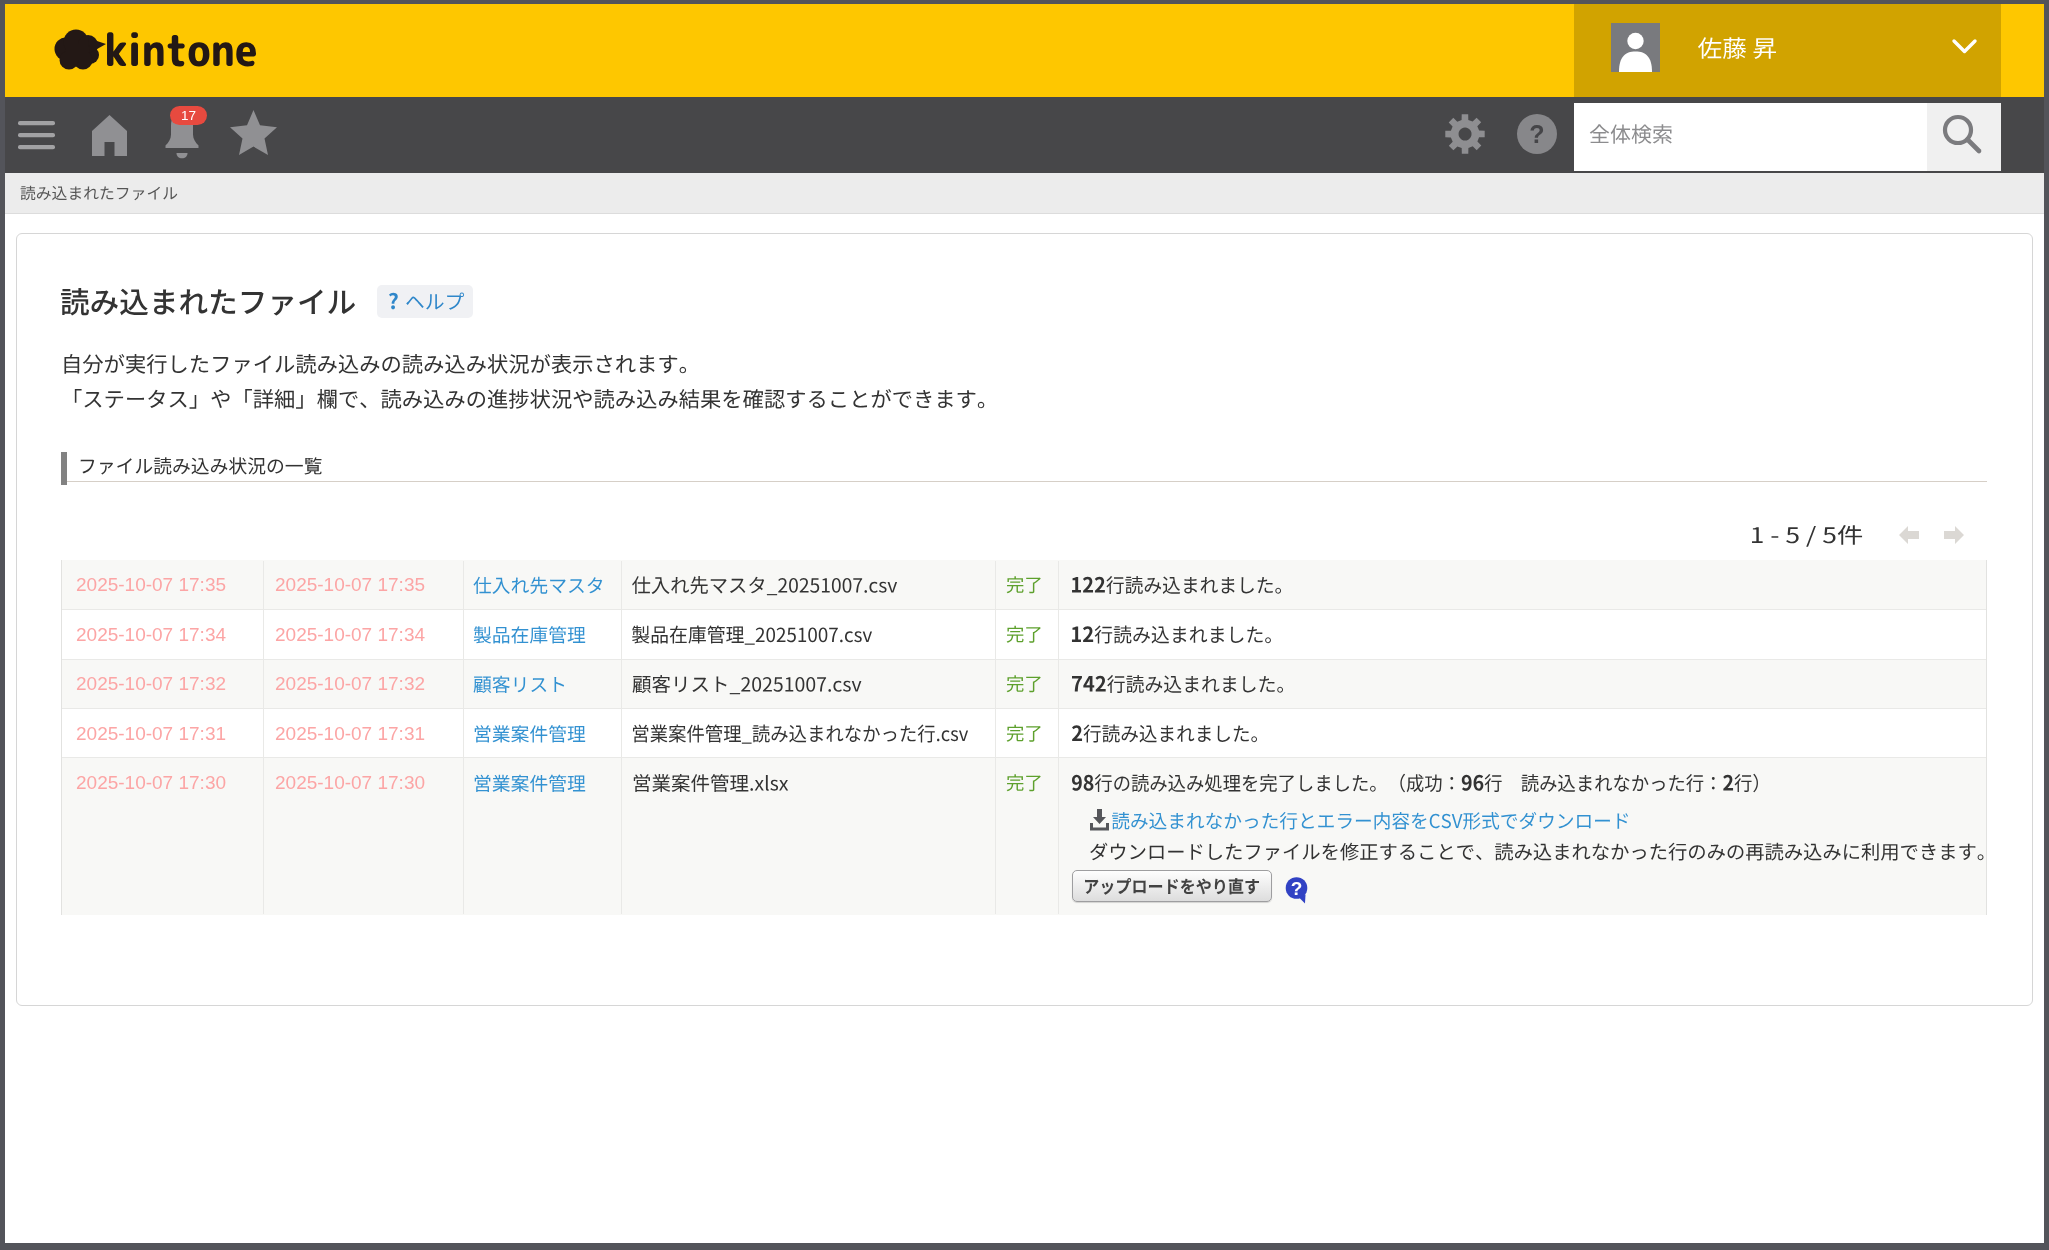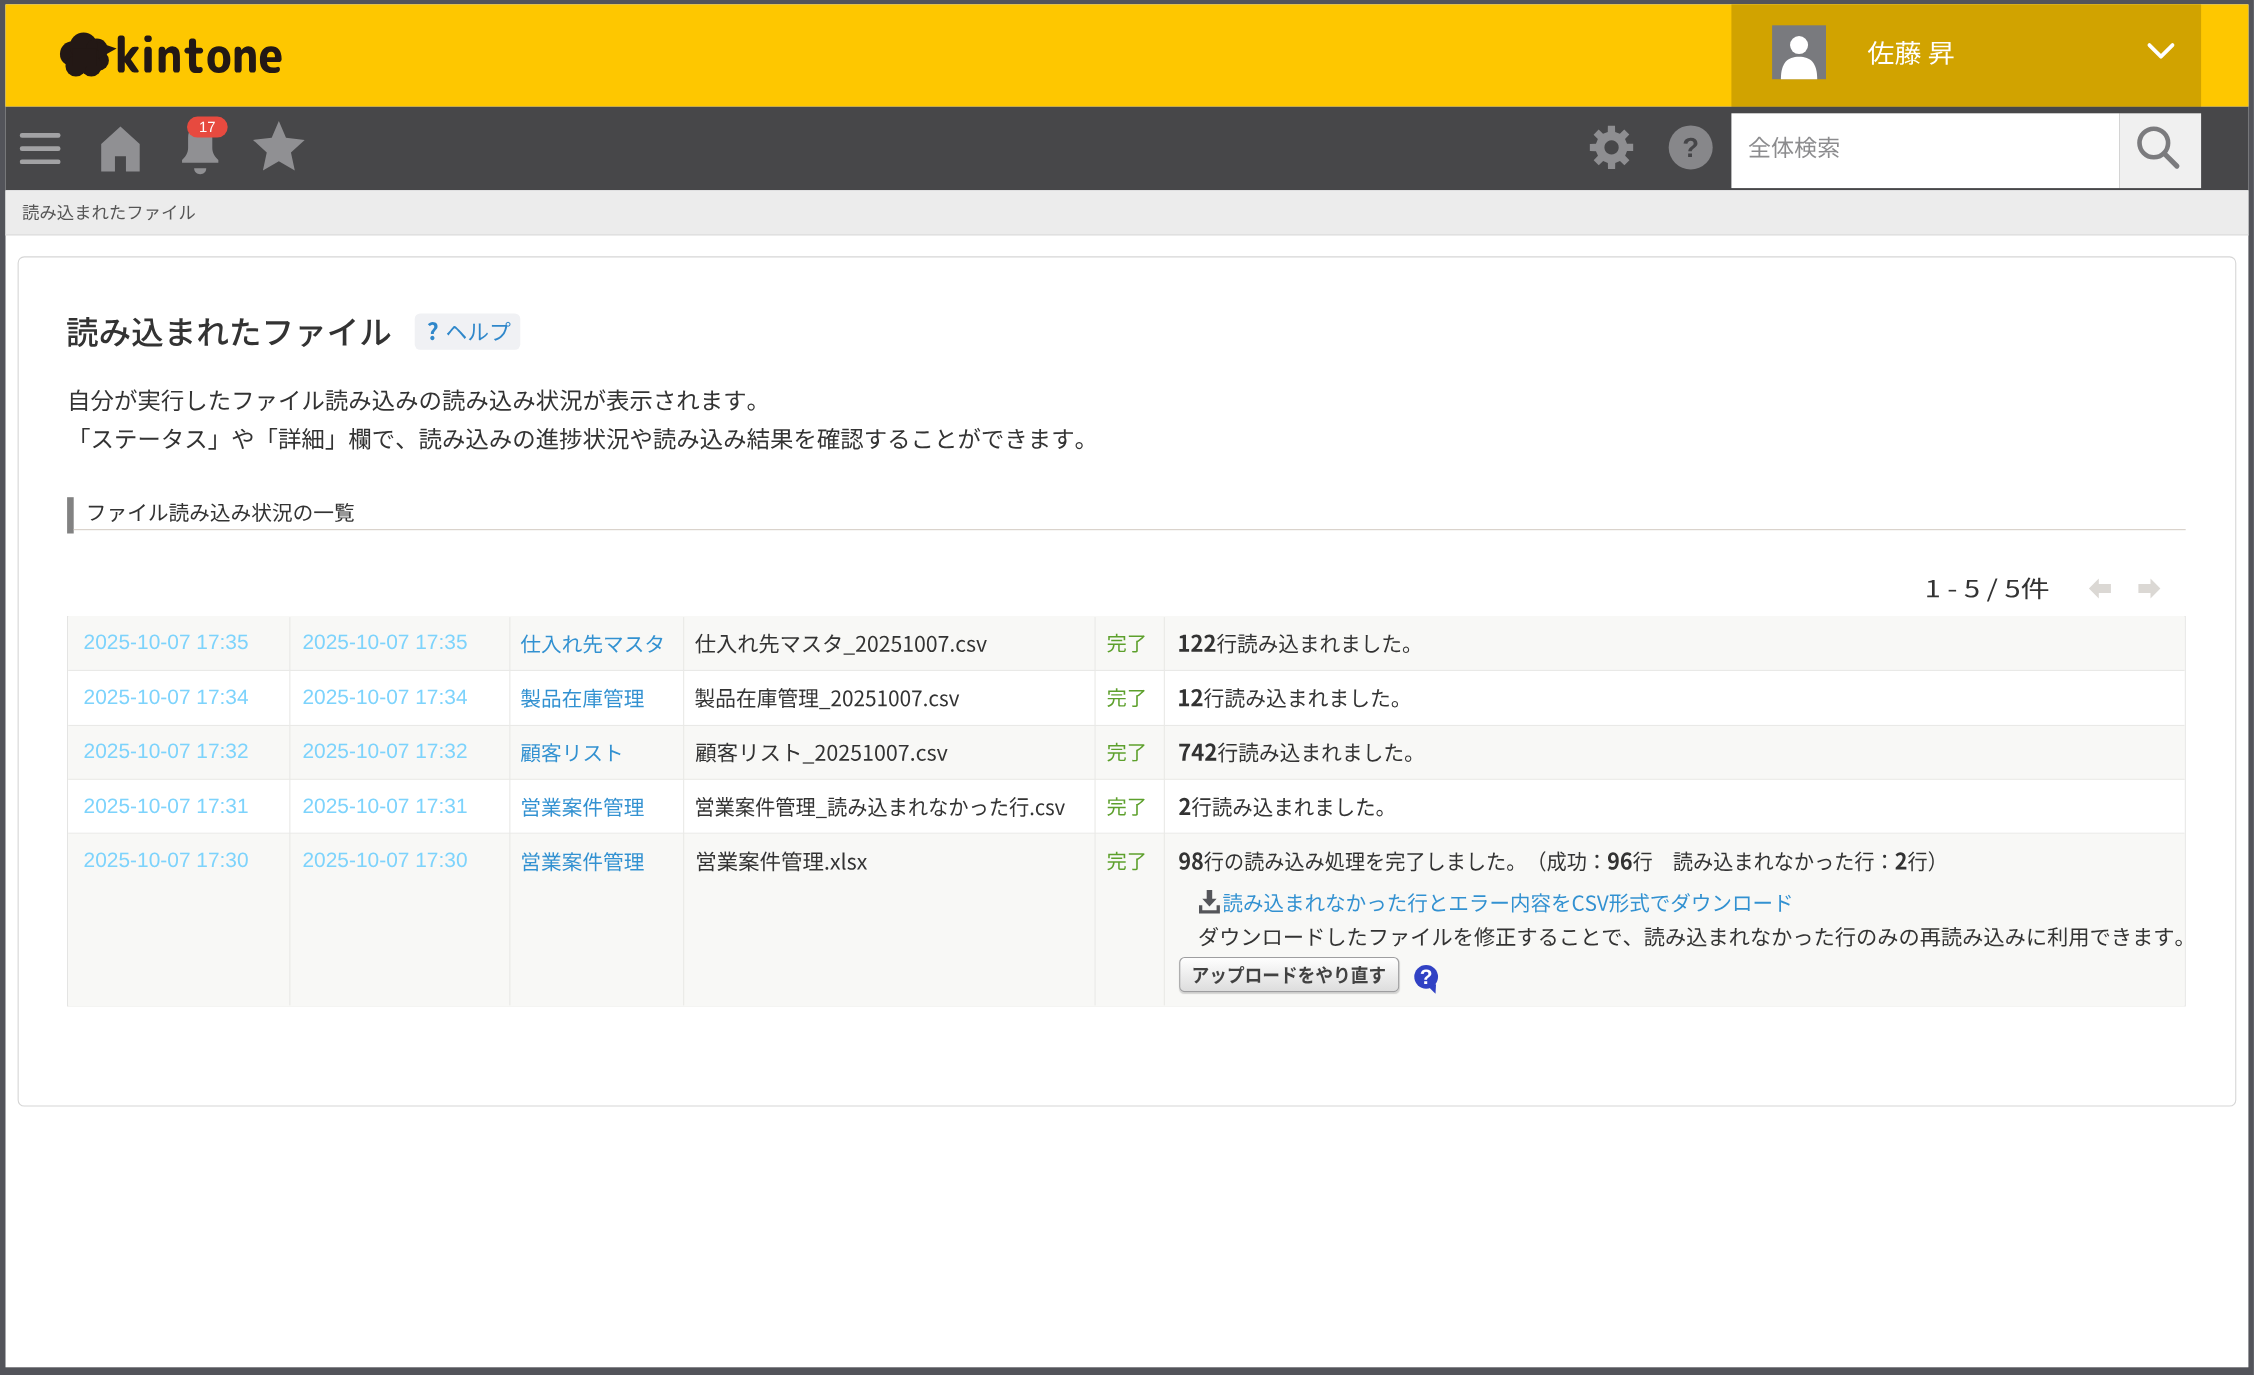--- a/index.html
+++ b/index.html
@@ -1,17 +1,17 @@
 <!DOCTYPE html>
 <html><head><meta charset="utf-8"><style>
 *{margin:0;padding:0;box-sizing:border-box}
 body{width:2049px;height:1250px;background:#53545a;font-family:"Liberation Sans",sans-serif;position:relative;overflow:hidden}
 .abs{position:absolute}
 svg.r{position:absolute;overflow:visible}
-.date{position:absolute;font-size:19px;color:#7dd3fc;line-height:19px;letter-spacing:0px;white-space:pre}
+.date{position:absolute;font-size:19px;color:#fca5a5;line-height:19px;letter-spacing:0px;white-space:pre}
 </style></head><body>
 <div class="abs" style="left:5px;top:4px;width:2039px;height:1239px;background:#fff"></div>
 <div class="abs" style="left:5px;top:4px;width:2039px;height:93px;background:#fec700"></div>
 <div class="abs" style="left:1574px;top:4px;width:427px;height:93px;background:#d1a300"></div>
 <div class="abs" style="left:5px;top:97px;width:2039px;height:76px;background:#474749"></div>
 <div class="abs" style="left:1574px;top:103px;width:353px;height:68px;background:#fff"></div>
 <div class="abs" style="left:1927px;top:103px;width:74px;height:68px;background:#f0f0f0"></div>
 <div class="abs" style="left:5px;top:173px;width:2039px;height:41px;background:#ececec;border-bottom:1px solid #dcdcdc"></div>
 <div class="abs" style="left:16px;top:233px;width:2017px;height:773px;border:1px solid #d6d6d6;border-radius:6px;background:#fff"></div>
 <div class="abs" style="left:377px;top:285px;width:96px;height:33px;background:#f0f1f4;border-radius:5px"></div>

